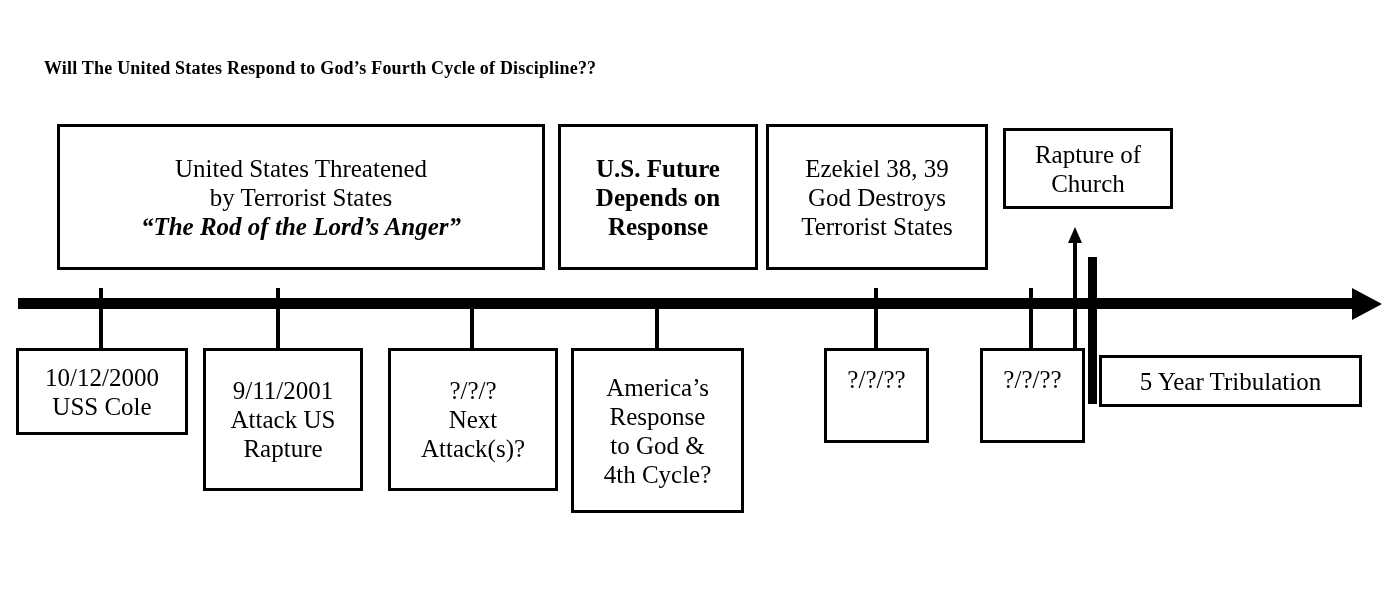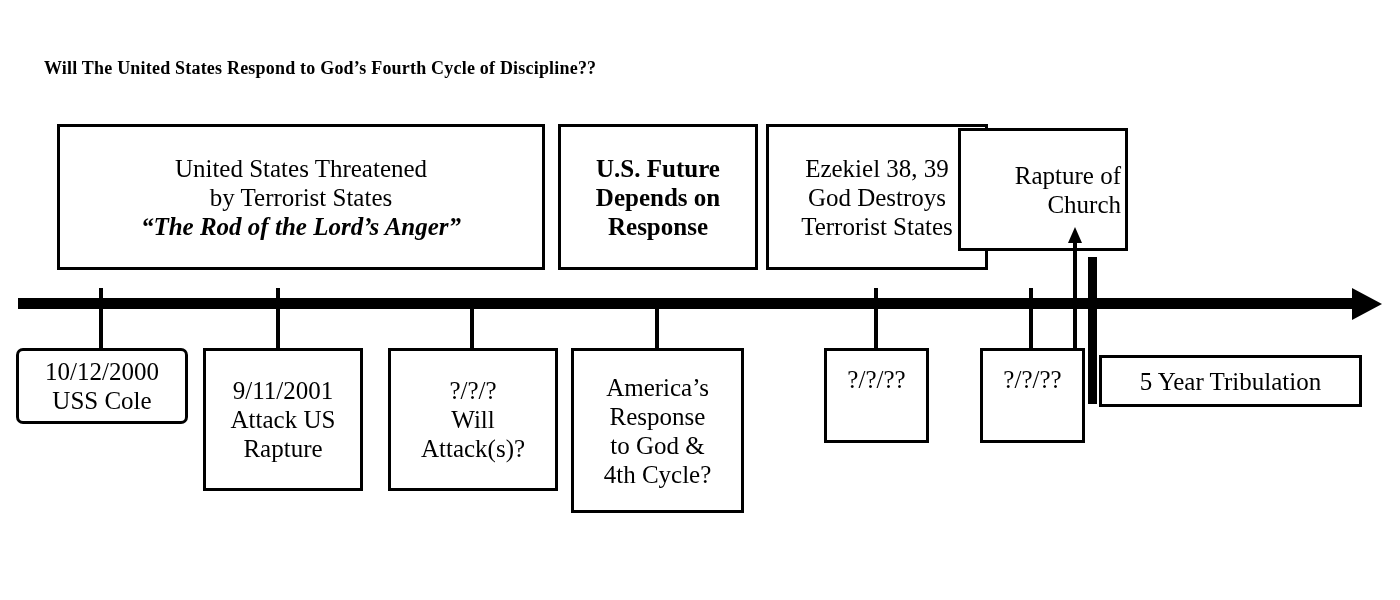--- a/index.html
+++ b/index.html
@@ -147,55 +147,55 @@
     <span class="line">Depends  on</span>
     <span class="line">Response</span>
   </div>
 
   <div class="box" style="left:766px; top:124px; width:222px; height:146px;">
     <span class="line">Ezekiel 38, 39</span>
     <span class="line">God Destroys</span>
     <span class="line">Terrorist States</span>
   </div>
 
-  <div class="box" style="left:958px; top:128px; width:170px; height:123px;align-items:flex-end;">
+  <div class="box" style="left:1003px; top:128px; width:170px; height:81px;">
     <span class="line">Rapture of</span>
     <span class="line">Church</span>
   </div>
 
   <div class="tick" style="left:99px;  top:288px; height:60px;"></div>
   <div class="tick" style="left:276px; top:288px; height:60px;"></div>
   <div class="tick" style="left:470px; top:309px; height:39px;"></div>
   <div class="tick" style="left:655px; top:309px; height:39px;"></div>
   <div class="tick" style="left:874px; top:288px; height:60px;"></div>
   <div class="tick" style="left:1029px;top:288px; height:60px;"></div>
 
   <div class="timeline-bar"></div>
   <div class="timeline-arrowhead"></div>
 
   <div class="thick-bar"></div>
 
   <div class="up-arrow-shaft"></div>
   <div class="up-arrow-head"></div>
 
 
-  <div class="box" style="left:16px; top:348px; width:172px; height:76px;border-radius:7px;">
+  <div class="box" style="left:16px; top:348px; width:172px; height:87px;">
     <span class="line">10/12/2000</span>
     <span class="line">USS Cole</span>
   </div>
 
   <div class="box" style="left:203px; top:348px; width:160px; height:143px;">
     <span class="line">9/11/2001</span>
     <span class="line">Attack US</span>
     <span class="line">Rapture</span>
   </div>
 
   <div class="box" style="left:388px; top:348px; width:170px; height:143px;">
     <span class="line">?/?/?</span>
-    <span class="line">Will</span>
+    <span class="line">Next</span>
     <span class="line">Attack(s)?</span>
   </div>
 
   <div class="box" style="left:571px; top:348px; width:173px; height:165px;">
     <span class="line">America’s</span>
     <span class="line">Response</span>
     <span class="line">to God &amp;</span>
     <span class="line">4th Cycle?</span>
   </div>
 

